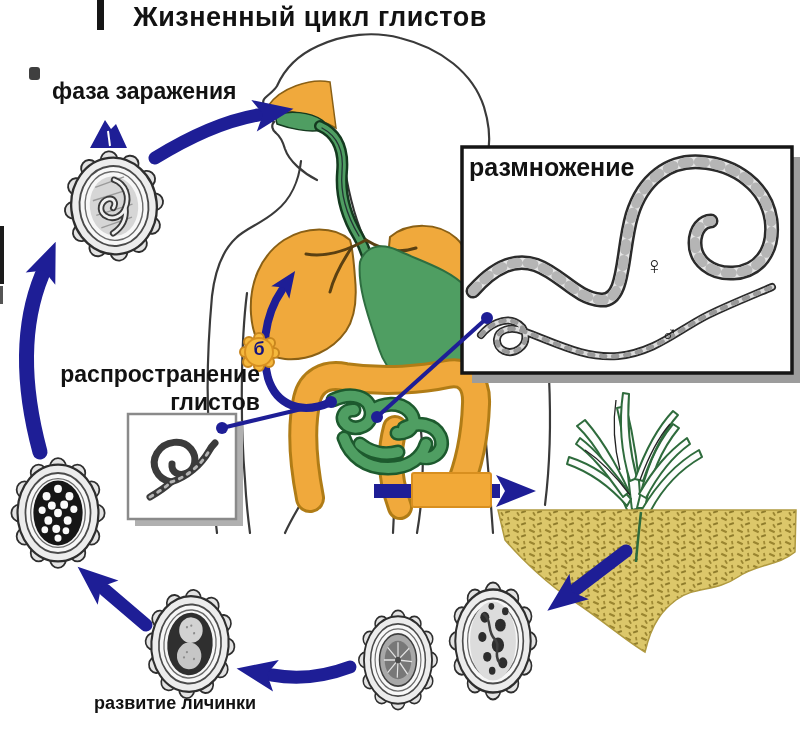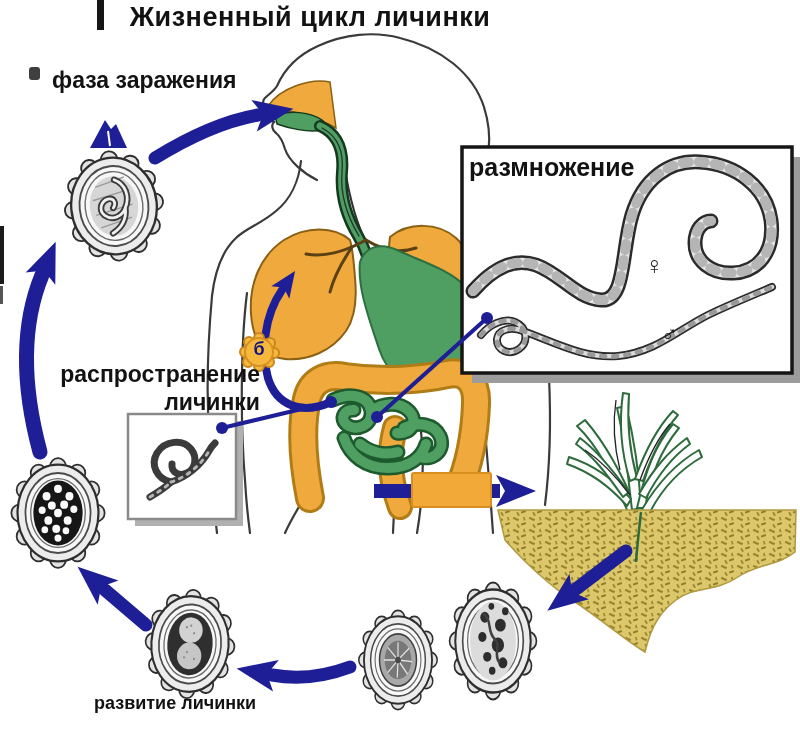--- a/index.html
+++ b/index.html
@@ -1,21 +1,21 @@
 <!DOCTYPE html>
 <html><head>
 <meta charset="utf-8">
 <style>
   html,body{margin:0;padding:0;background:#fff;}
   .canvas{position:relative;width:800px;height:736px;background:#ffffff;overflow:hidden;
           font-family:"Liberation Sans", sans-serif;}
   .canvas svg{position:absolute;left:0;top:0;}
   .lbl{position:absolute;font-weight:bold;color:#121212;white-space:nowrap;}
   .title{left:98px;top:2px;width:424px;text-align:center;font-size:27px;letter-spacing:.5px;}
-  .lbl-infection{left:52px;top:67px;font-size:23px;}
+  .lbl-infection{left:52px;top:78px;font-size:23px;}
   .lbl-repro{left:469px;top:153px;font-size:25px;}
   .lbl-spread{left:22px;top:360px;width:238px;text-align:right;font-size:23px;line-height:1.22;white-space:normal;}
   .lbl-develop{left:94px;top:693px;font-size:18px;}
   .marker-letter{left:246px;top:339px;width:26px;text-align:center;font-size:18px;color:#14147e;}
   .sym{position:absolute;font-size:25px;color:#1c1c1c;font-weight:bold;}
   .sym-f{left:645px;top:251px;}
   .sym-m{left:661px;top:321px;font-size:22px;}
 </style>
 </head>
 <body>
@@ -260,22 +260,22 @@
           <circle cx="-7" cy="16" r="5"></circle>
           <circle cx="12" cy="22" r="5.5"></circle>
       <circle cx="-1" cy="30" r="4"></circle>
           <circle cx="15" cy="-30" r="4"></circle>
           <circle cx="-2" cy="-35" r="3.5"></circle>
     </g>
     <path d="M-12,-28 C0,-20 -8,-10 2,-2 C10,4 0,14 8,22" stroke="#3f3f3f" stroke-width="3" fill="none"></path>
   </g>
 </svg>
 
-  <div class="lbl title">Жизненный цикл личинки</div>
+  <div class="lbl title">Жизненный цикл глистов</div>
   <div class="lbl lbl-infection">фаза заражения</div>
   <div class="lbl lbl-repro">размножение</div>
-  <div class="lbl lbl-spread">распространение личинки</div>
+  <div class="lbl lbl-spread">распространение глистов</div>
   <div class="lbl lbl-develop">развитие личинки</div>
   <div class="lbl marker-letter">б</div>
   <div class="sym sym-f">♀</div>
   <div class="sym sym-m">♂</div>
 
 </div>
 
 </body></html>

